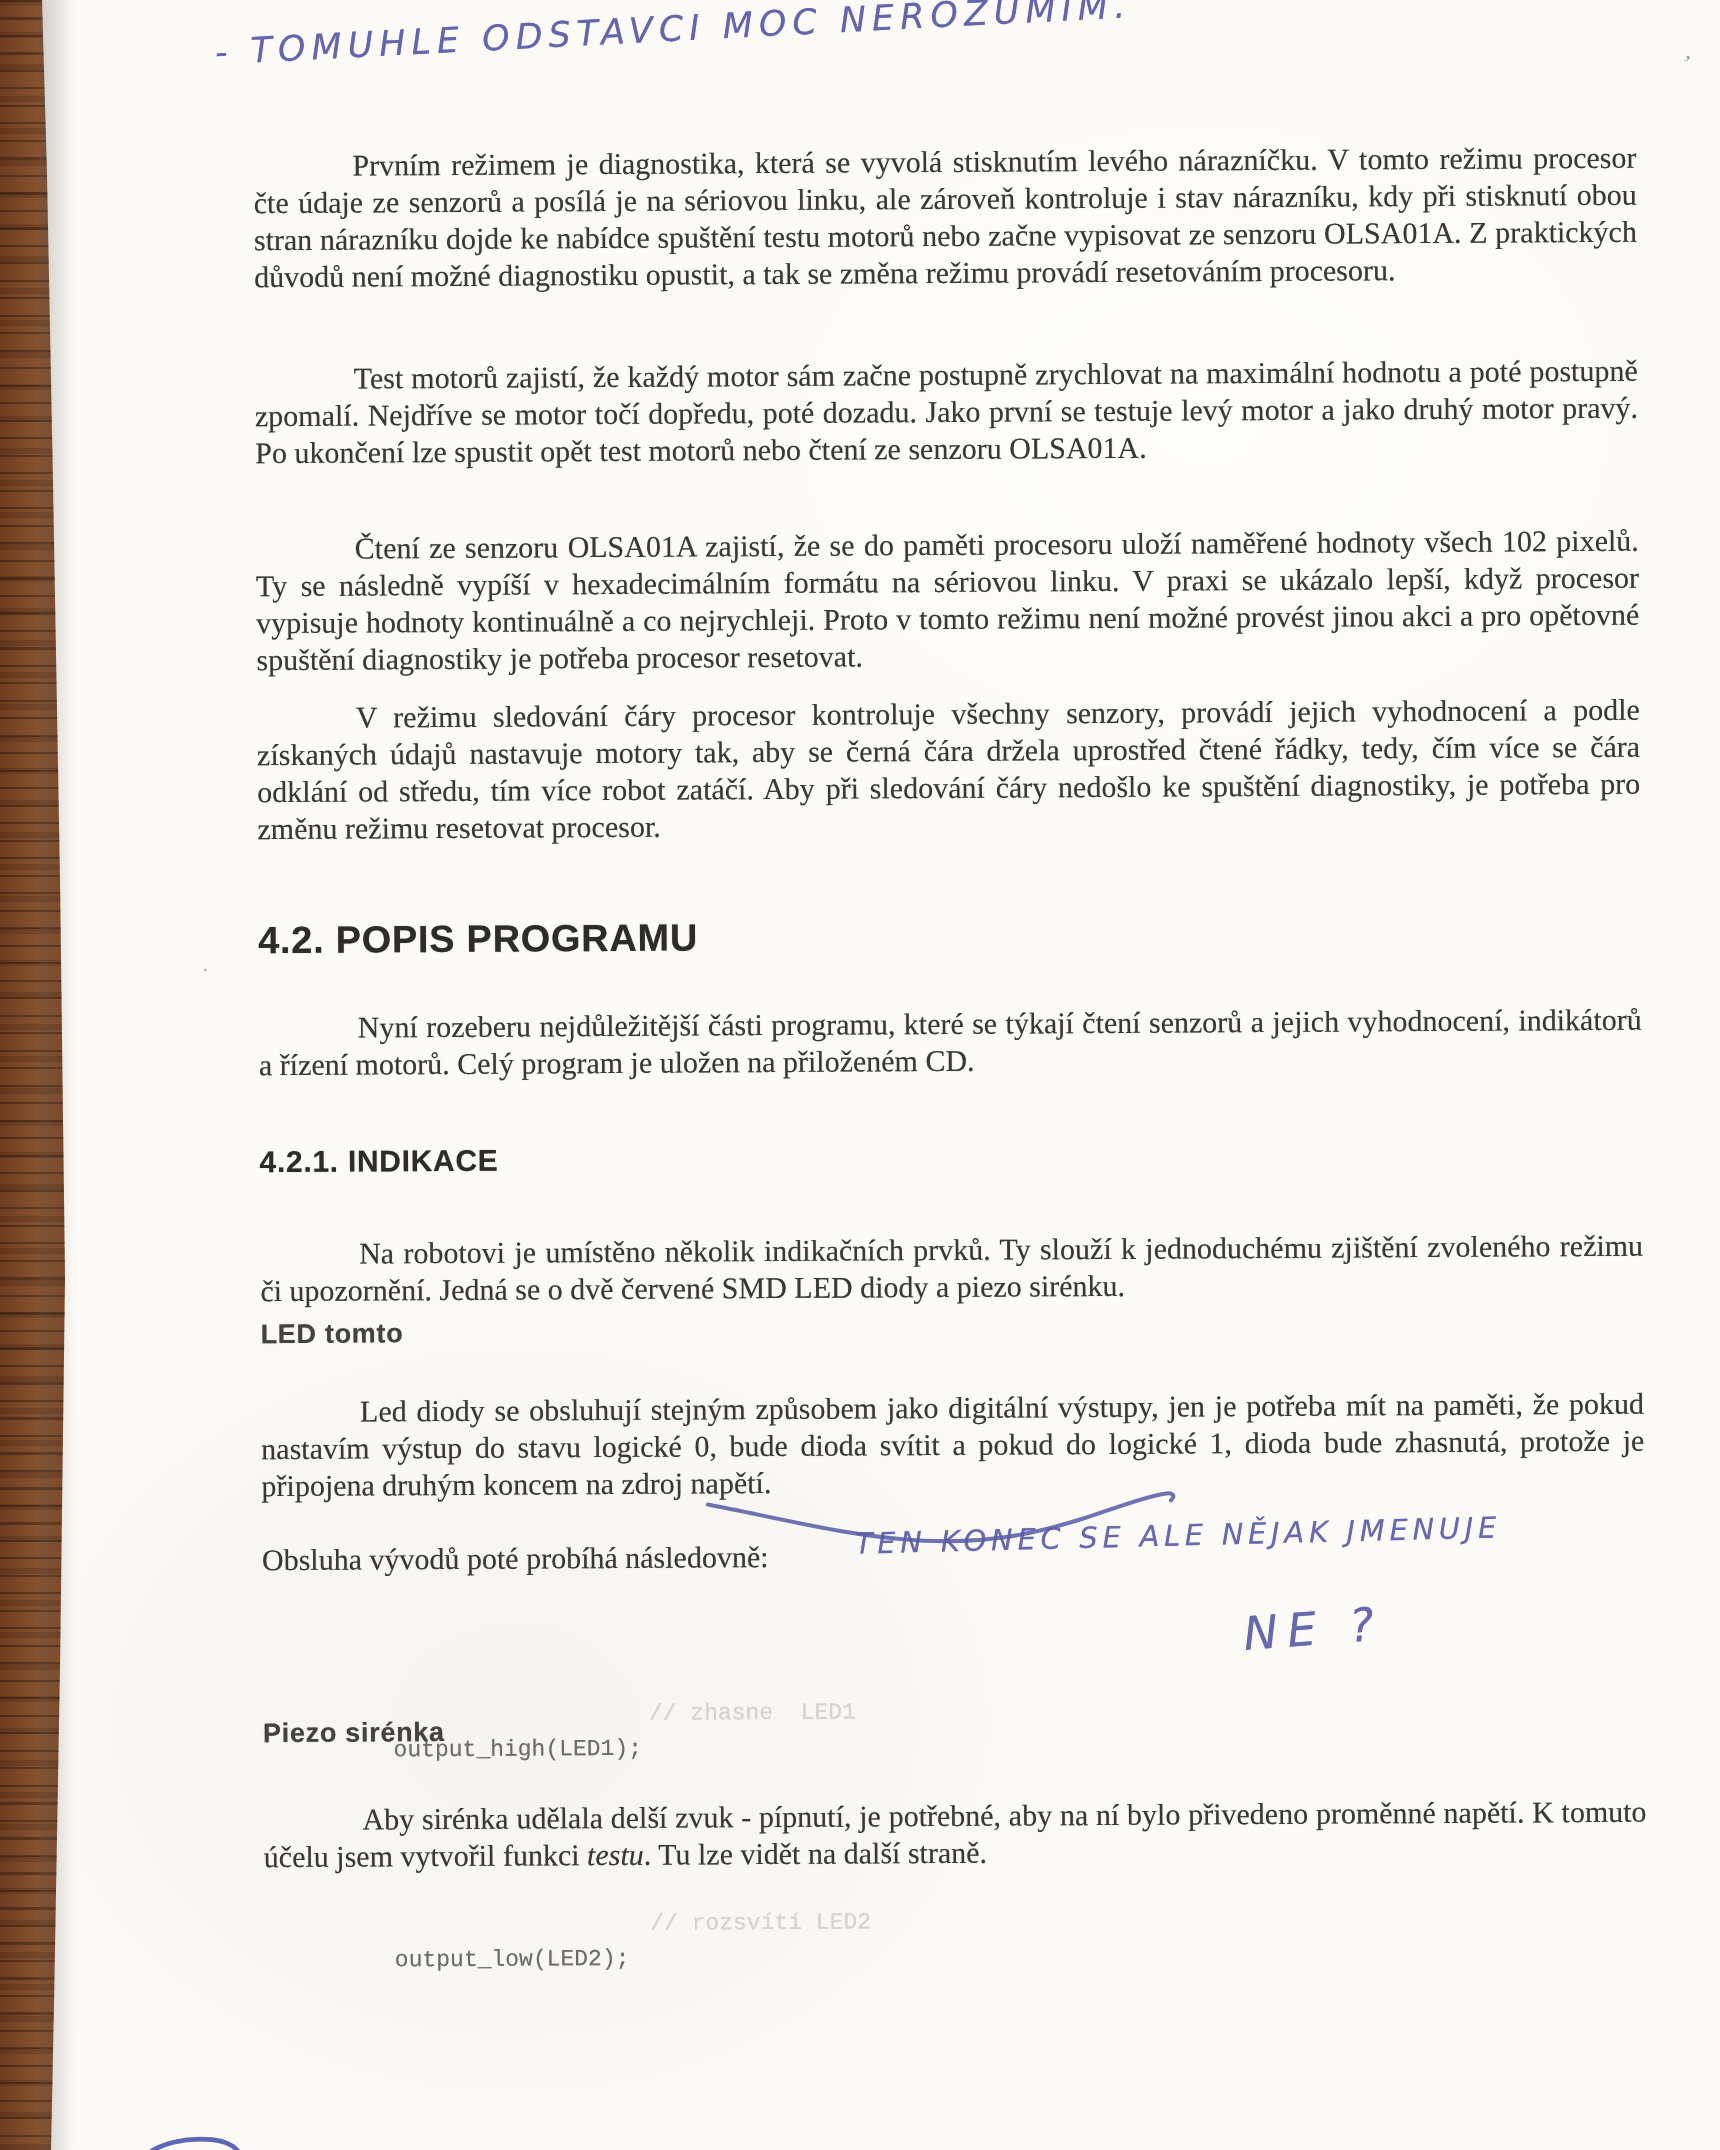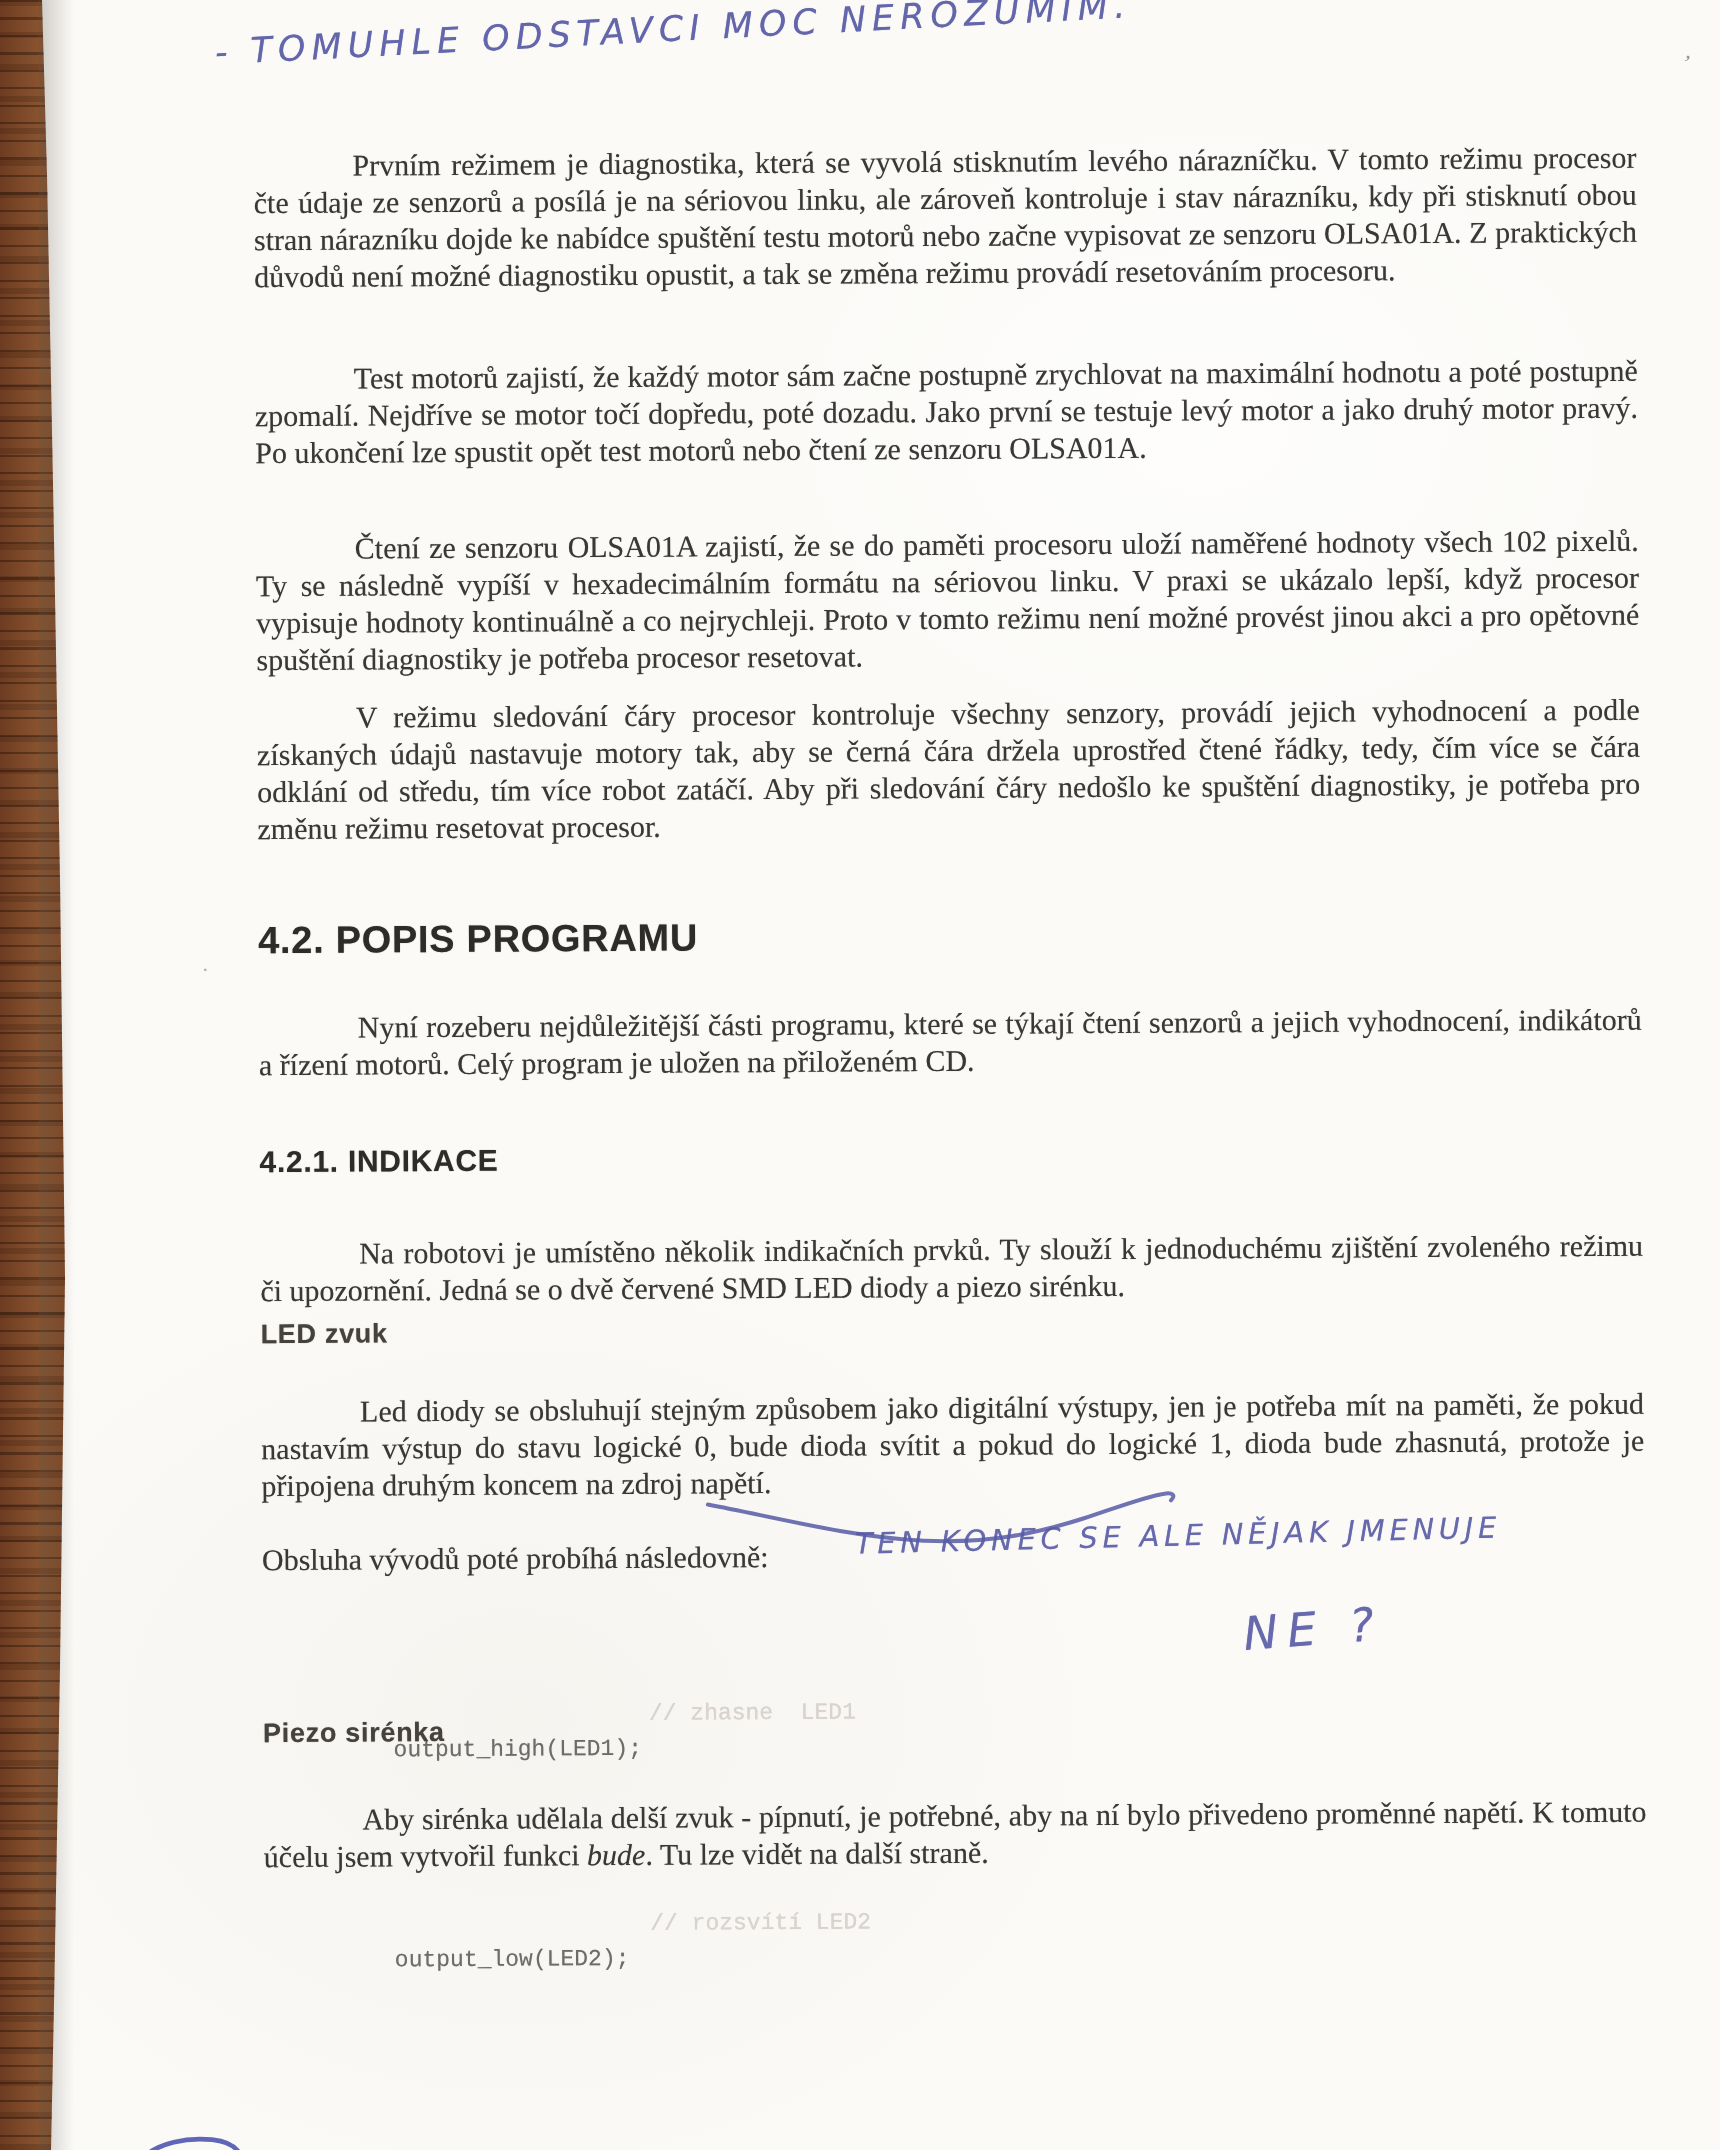--- a/index.html
+++ b/index.html
@@ -104,41 +104,41 @@
     <div class="txt" style="top:699px;">V režimu sledování čáry procesor kontroluje všechny senzory, provádí jejich vyhodnocení a podle získaných údajů nastavuje motory tak, aby se černá čára držela uprostřed čtené řádky, tedy, čím více se čára odklání od středu, tím více robot zatáčí. Aby při sledování čáry nedošlo ke spuštění diagnostiky, je potřeba pro změnu režimu resetovat procesor.</div>
 
     <div class="h-sans h-big" style="top:919px;">4.2. POPIS PROGRAMU</div>
 
     <div class="txt" style="top:1009px;">Nyní rozeberu nejdůležitější části programu, které se týkají čtení senzorů a jejich vyhodnocení, indikátorů a řízení motorů. Celý program je uložen na přiloženém CD.</div>
 
     <div class="h-sans h-mid" style="top:1145px;">4.2.1. INDIKACE</div>
 
     <div class="txt" style="top:1235px;">Na robotovi je umístěno několik indikačních prvků. Ty slouží k jednoduchému zjištění zvoleného režimu či upozornění. Jedná se o dvě červené SMD LED diody a piezo sirénku.</div>
 
-    <div class="h-sans h-small" style="top:1319px;">LED zvuk</div>
+    <div class="h-sans h-small" style="top:1319px;">LED tomto</div>
 
     <div class="txt" style="top:1393px;">Led diody se obsluhují stejným způsobem jako digitální výstupy, jen je potřeba mít na paměti, že pokud nastavím výstup do stavu logické 0, bude dioda svítit a pokud do logické 1, dioda bude zhasnutá, protože je připojena druhým koncem na zdroj napětí.</div>
 
     <div class="txt noindent" style="top:1541px;width:739px;text-align:left;">Obsluha vývodů poté probíhá následovně:</div>
 
     <div class="code" style="top:1629px;">
       <div class="code-row">
         <span>output_high(LED1);</span>
         <span class="cmt">// zhasne  LED1</span>
       </div>
       <div class="code-row">
         <span>output_low(LED2);</span>
         <span class="cmt">// rozsvítí LED2</span>
       </div>
     </div>
 
     <div class="h-sans h-small" style="top:1718px;">Piezo sirénka</div>
 
     <div class="txt" style="top:1801px;">
-      <span>Aby sirénka udělala delší zvuk - pípnutí, je potřebné, aby na ní bylo přivedeno proměnné napětí. K tomuto účelu jsem vytvořil funkci </span><span class="it">bude</span><span>. Tu lze vidět na další straně.</span>
+      <span>Aby sirénka udělala delší zvuk - pípnutí, je potřebné, aby na ní bylo přivedeno proměnné napětí. K tomuto účelu jsem vytvořil funkci </span><span class="it">testu</span><span>. Tu lze vidět na další straně.</span>
     </div>
 
     <svg class="squiggle" width="511" height="87" viewBox="0 0 760 130">
       <path d="M18 42 C 120 62, 230 92, 340 98 C 440 103, 510 88, 580 66 C 630 50, 672 34, 700 30 C 712 28, 718 32, 710 40" fill="none" stroke="#575aa5" stroke-width="6" stroke-linecap="round" opacity="0.85"></path>
     </svg>
 
     <div class="hand hand-mid">TEN KONEC SE ALE NĚJAK JMENUJE</div>
     <div class="hand hand-ne">NE ?</div>
 
     <div class="artifact" style="left:1688px;top:59px;transform:rotate(18deg);">’</div>

